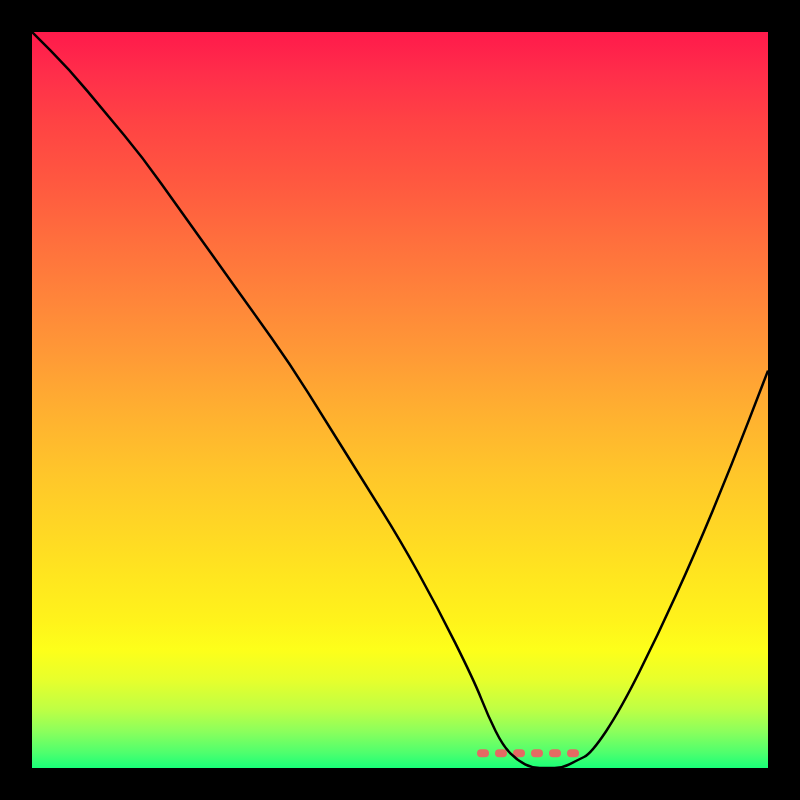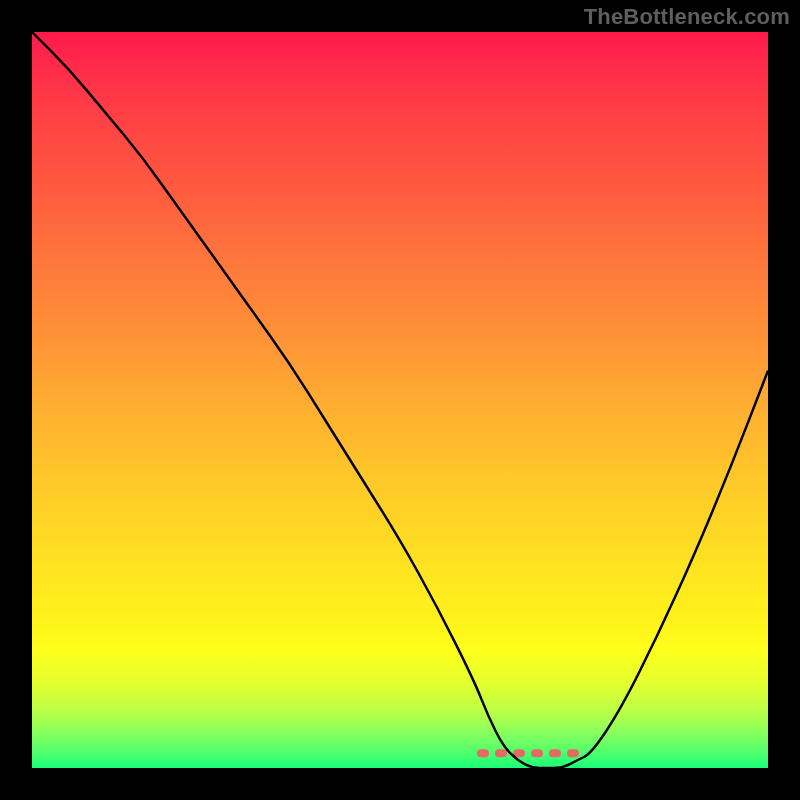--- a/index.html
+++ b/index.html
@@ -76,21 +76,20 @@
     stroke: #000;
     stroke-width: 2.5;
     fill: none;
   }
 </style>
 </head>
 <body>
 
 <div class="frame">
 
-  <div class="watermark">TheBottleneck.com</div>
 
   <div class="plot-area">
     <div class="gradient"></div>
     <svg class="curve" viewBox="0 0 736 736" preserveAspectRatio="none">
       <path id="dotted-path" class="dotted-band" d="M 449.0 721.3 L 552.0 721.3"></path>
       <path id="main-path" class="main-line" d="M 0.0 0.0 Q 0.0 0.0 18.4 18.4 Q 36.8 36.8 55.2 58.9 Q 73.6 81.0 92.0 103.0 Q 110.4 125.1 128.8 150.9 Q 147.2 176.6 165.6 202.4 Q 184.0 228.2 202.4 253.9 Q 220.8 279.7 239.2 305.4 Q 257.6 331.2 276.0 360.6 Q 294.4 390.1 312.8 419.5 Q 331.2 449.0 349.6 478.4 Q 368.0 507.8 386.4 541.0 Q 404.8 574.1 423.2 610.9 Q 441.6 647.7 449.0 666.1 Q 456.3 684.5 463.7 699.2 Q 471.0 713.9 478.4 721.3 Q 485.8 728.6 493.1 732.3 Q 500.5 736.0 507.8 736.0 Q 515.2 736.0 522.6 736.0 Q 529.9 736.0 537.3 732.3 Q 544.6 728.6 552.0 725.0 Q 559.4 721.3 574.1 699.2 Q 588.8 677.1 607.2 640.3 Q 625.6 603.5 644.0 563.0 Q 662.4 522.6 680.8 478.4 Q 699.2 434.2 717.6 386.4 T 736.0 338.6"></path>
     </svg>
   </div>
 
 </div>

